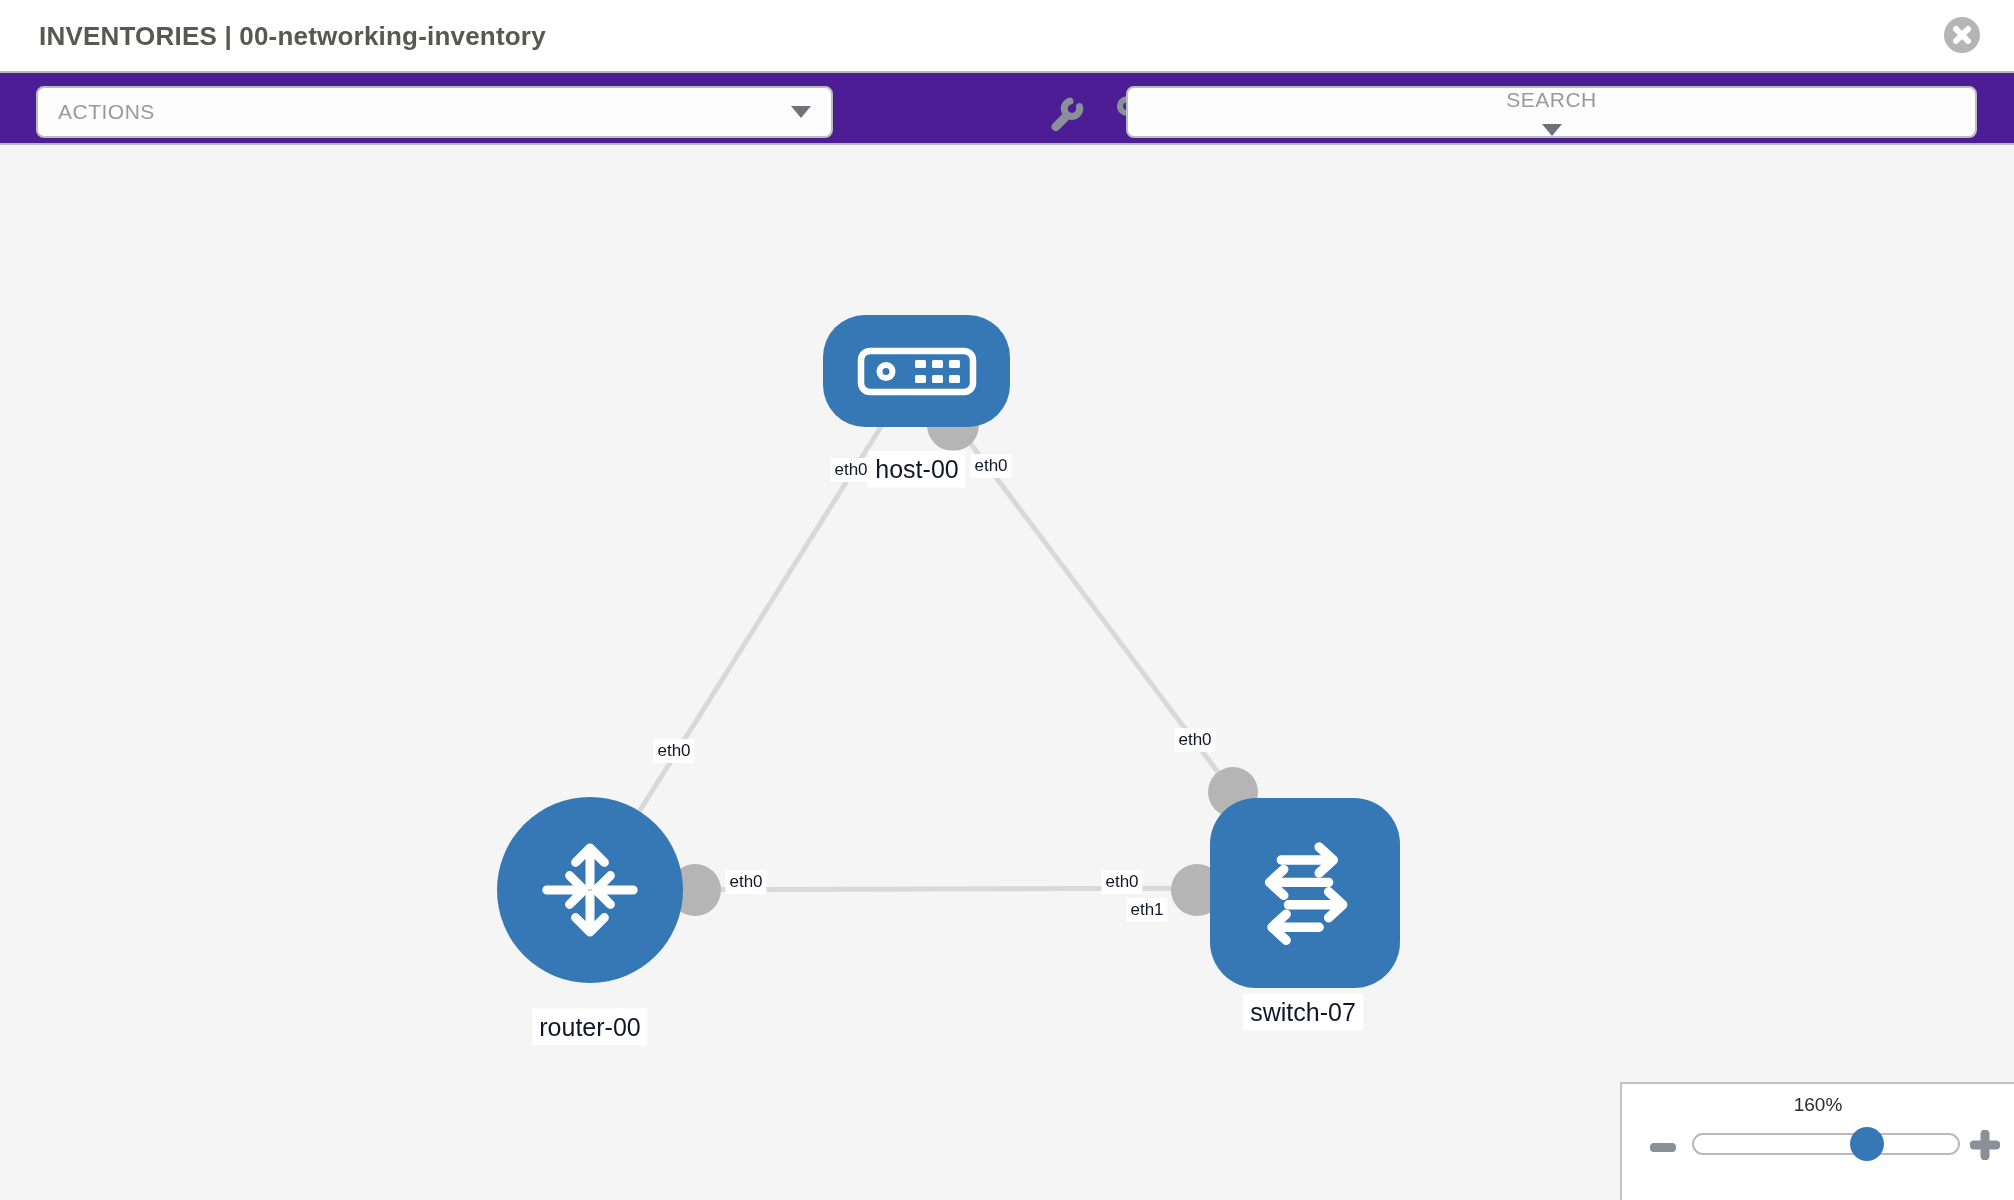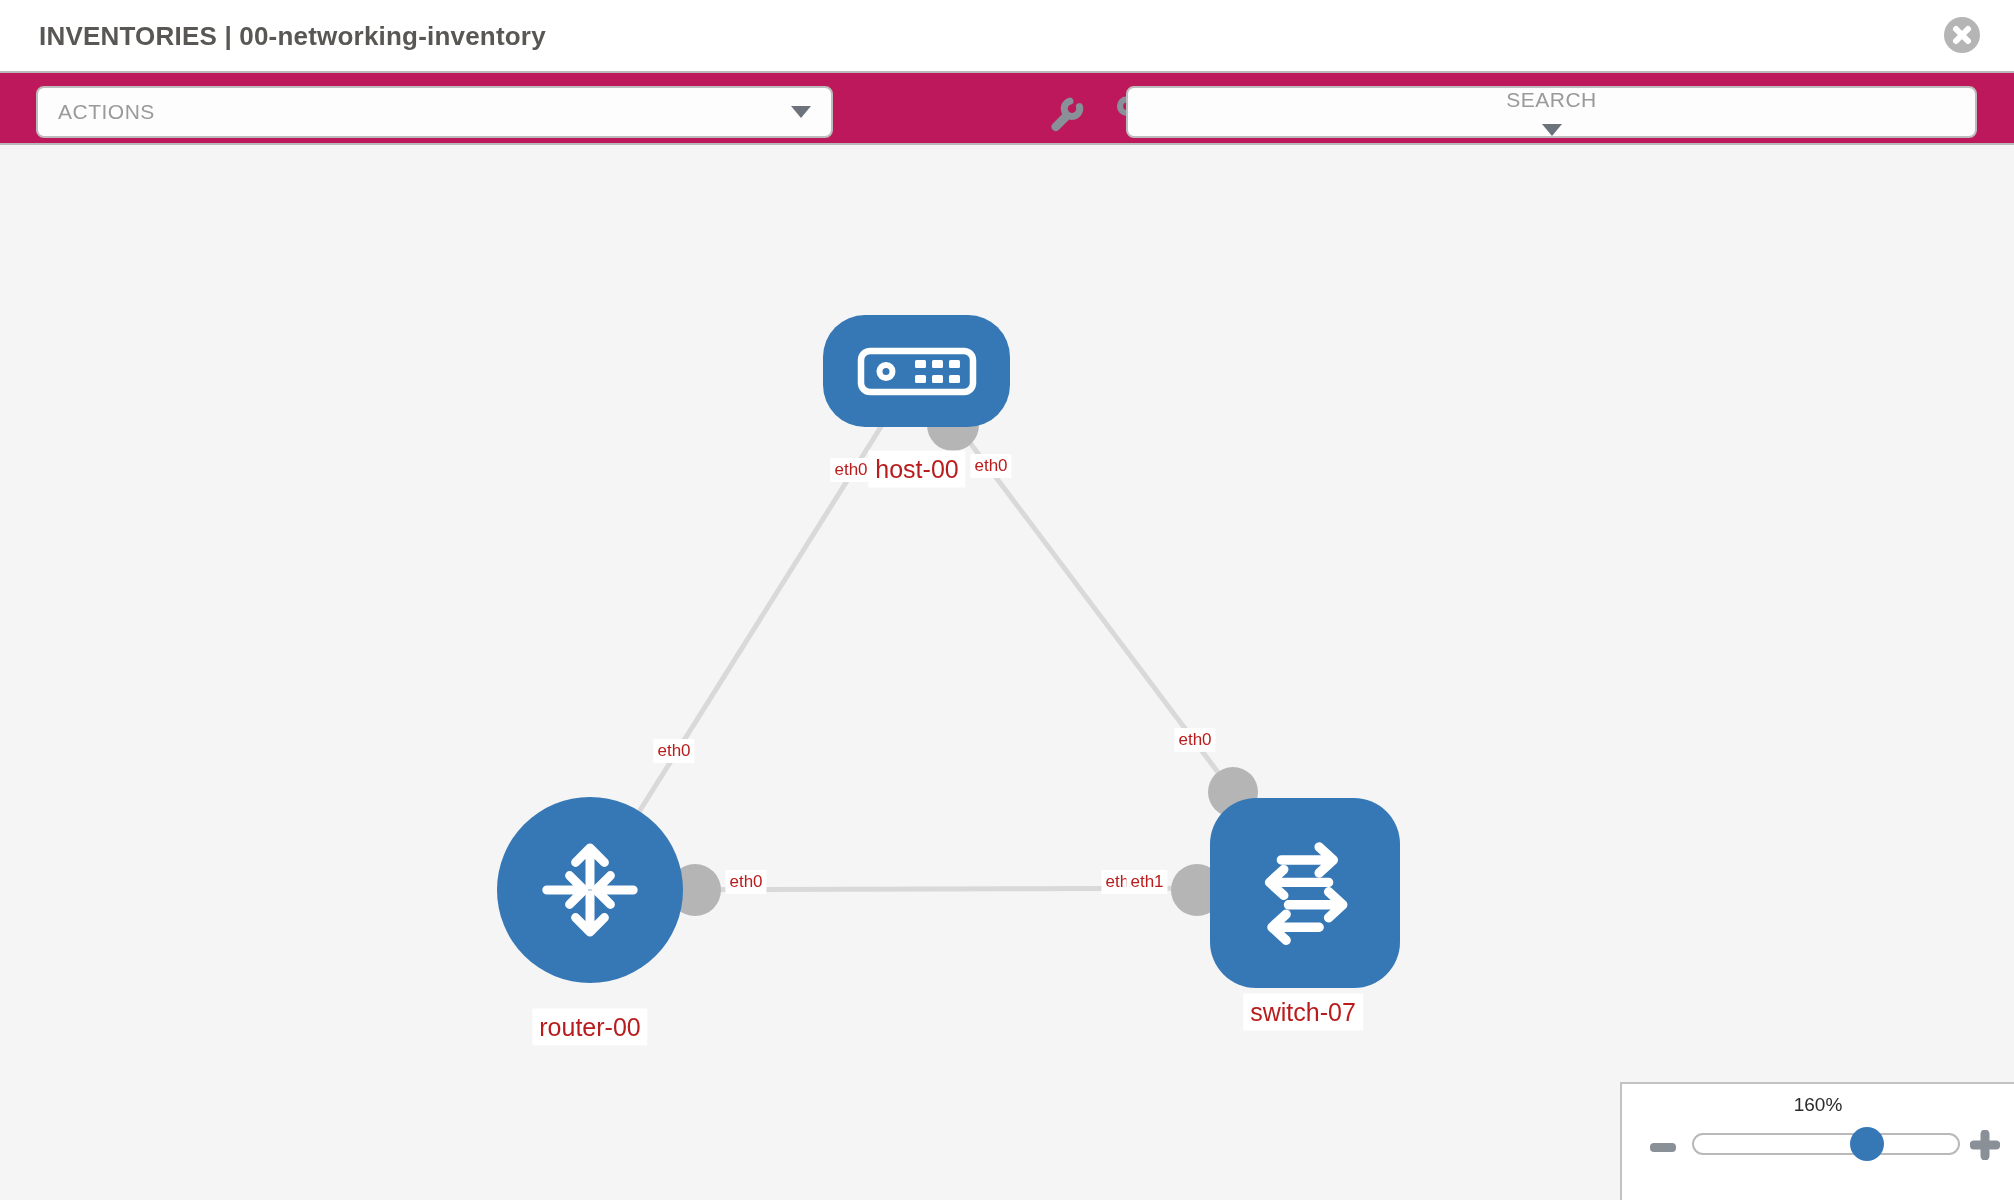--- a/index.html
+++ b/index.html
@@ -16,21 +16,21 @@
     font-size: 26px; font-weight: bold; color: #595754; letter-spacing: .2px;
   }
   .close-btn {
     position: absolute; left: 1944px; top: 17px; width: 36px; height: 36px;
     border: none; background: transparent; cursor: pointer; padding: 0;
   }
 
   
   .toolbar {
     position: absolute; left: 0; top: 71px; width: 2014px; height: 74px;
-    background: #be185d;
+    background: #4c1d95;
     border-top: 2px solid #b9b9b9; border-bottom: 2px solid #b9b9b9;
   }
   .select-box {
     position: absolute; top: 13px; height: 52px;
     background: #fdfdfd; border: 2px solid #bcbcbc; border-radius: 8px;
     display: flex; align-items: center; justify-content: space-between;
     padding: 0 20px; cursor: pointer;
   }
   .select-box .ph { font-size: 21px; color: #9a9a9a; letter-spacing: .5px; }
   .caret {
@@ -54,25 +54,25 @@
   .wires { position: absolute; left: 0; top: 0; z-index: 1; }
 
   .node { position: absolute; background: #3578b5; z-index: 3; cursor: pointer; }
   .node svg { position: absolute; left: 50%; top: 50%; transform: translate(-50%,-50%); }
   .node-host   { left: 823px; top: 170px; width: 187px; height: 112px; border-radius: 42px; }
   .node-router { left: 497px; top: 652px; width: 186px; height: 186px; border-radius: 50%; }
   .node-switch { left: 1210px; top: 653px; width: 190px; height: 190px; border-radius: 46px; }
 
   .lbl {
     position: absolute; transform: translate(-50%,-50%);
-    background: #ffffff; color: #b91c1c; white-space: nowrap;
+    background: #ffffff; color: #0f172a; white-space: nowrap;
   }
   .node-lbl { font-size: 25px; padding: 4px 7px; z-index: 4; }
   .if-lbl   { font-size: 17px; padding: 2px 4px; z-index: 4; }
-  .if-lbl.over { z-index: 5; }
+  .if-lbl.over { z-index: 5; margin-top: 28px; }
 
   
   .zoom-widget {
     position: absolute; left: 1620px; top: 937px; width: 396px; height: 120px;
     background: #ffffff; border: 2px solid #c2c2c2; z-index: 6;
   }
   .zoom-level {
     position: absolute; left: 0; top: 10px; width: 100%;
     text-align: center; font-size: 19px; color: #2b2b2b;
   }

